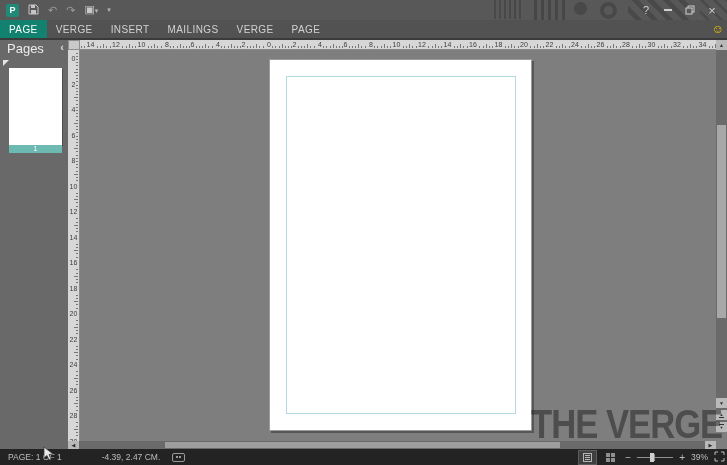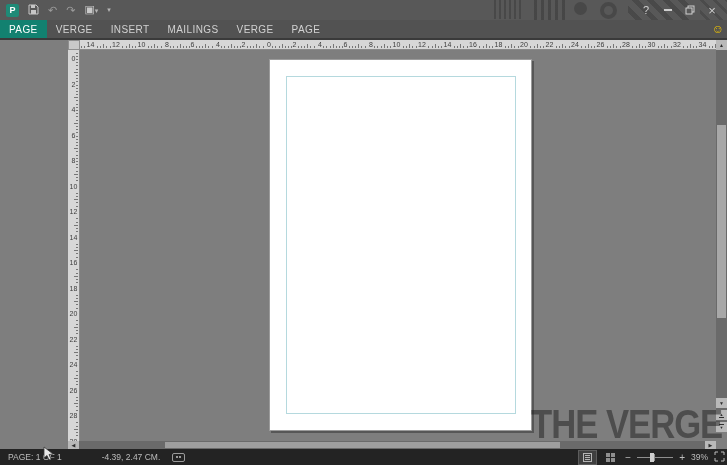--- a/index.html
+++ b/index.html
@@ -180,20 +180,27 @@
         <div class="tab">VERGE</div>
         <div class="tab">INSERT</div>
         <div class="tab">MAILINGS</div>
         <div class="tab">VERGE</div>
         <div class="tab">PAGE</div>
       </div>
   </div>
   <div class="under-strip"></div>
   <span class="smiley">☺</span>
 
+  <div class="pages-panel">
+    <div class="pages-header">Pages</div>
+    <div class="pages-collapse">‹</div>
+    <div class="corner-tri"></div>
+    <div class="page-thumb"></div>
+    <div class="page-thumb-num">1</div>
+  </div>
 
   <div class="ruler-corner"></div>
   <div class="h-ruler" id="hruler">
       <div class="tick" style="left: 0.9375px;"></div>
       <div class="tick" style="left: 4.125px;"></div>
       <div class="tick" style="left: 7.3125px;"></div>
       <div class="tick unit" style="left: 10.5px;"></div>
       <div class="tick" style="left: 13.6875px;"></div>
       <div class="tick" style="left: 16.875px;"></div>
       <div class="tick" style="left: 20.0625px;"></div>

